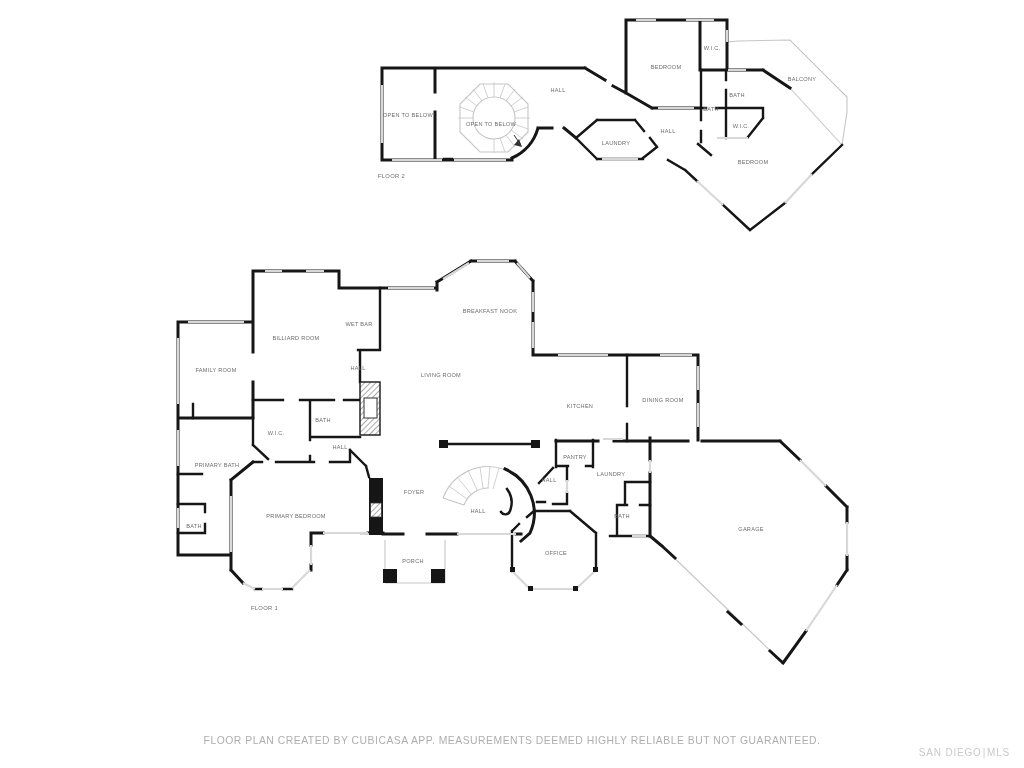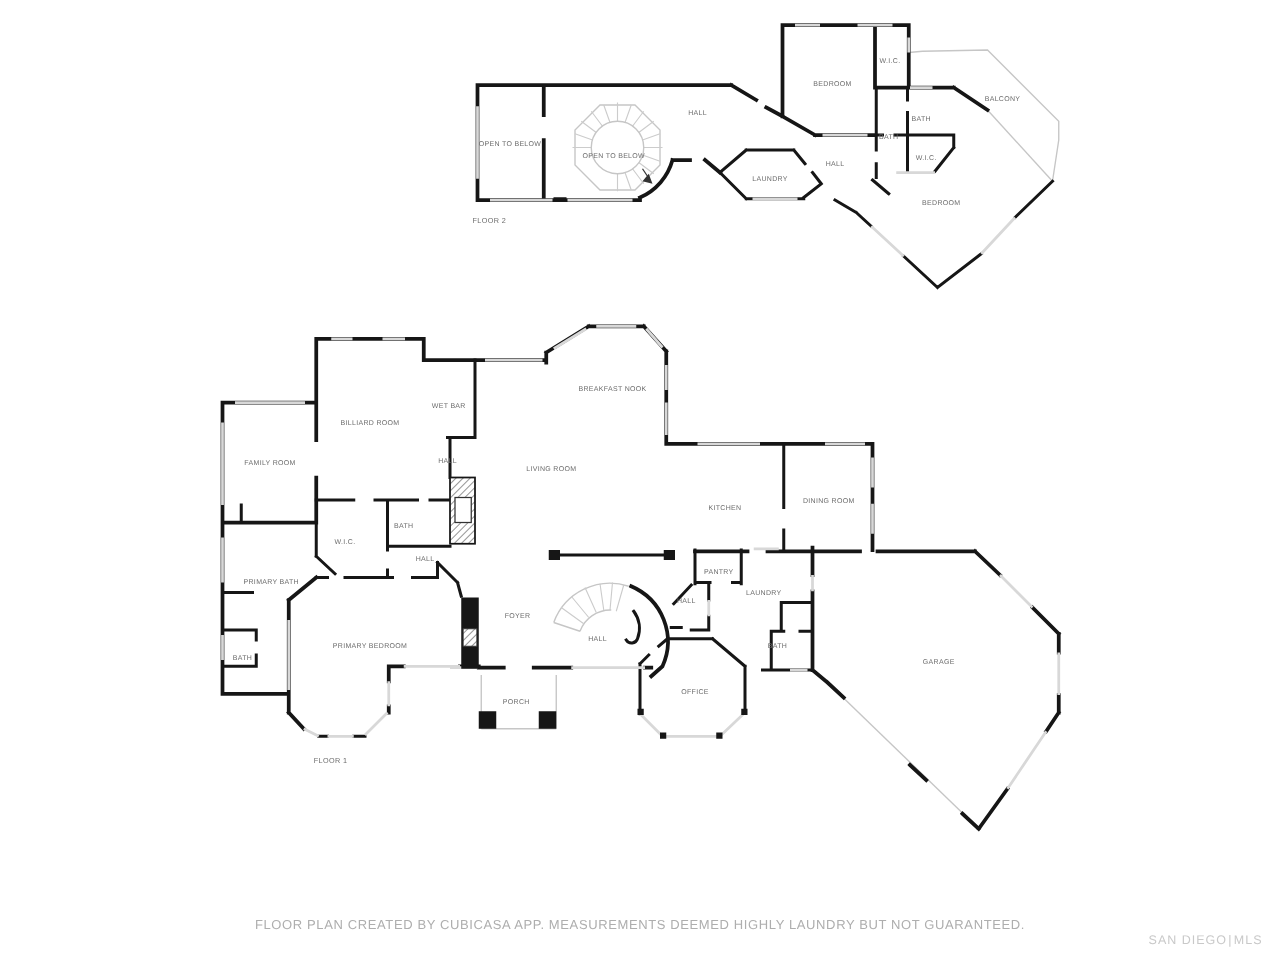--- a/index.html
+++ b/index.html
@@ -214,14 +214,14 @@
         <text x="194" y="528" class="room-label">BATH</text>
         <text x="296" y="518" class="room-label">PRIMARY BEDROOM</text>
         <text x="751" y="531" class="room-label">GARAGE</text>
         <text x="556" y="555" class="room-label">OFFICE</text>
         <text x="413" y="563" class="room-label">PORCH</text>
         <text x="251" y="610" class="floor-label">FLOOR 1</text>
       </g>
   </g>
 </svg>
 
-<div class="disclaimer">FLOOR PLAN CREATED BY CUBICASA APP. MEASUREMENTS DEEMED HIGHLY LAUNDRY BUT NOT GUARANTEED.</div>
+<div class="disclaimer">FLOOR PLAN CREATED BY CUBICASA APP. MEASUREMENTS DEEMED HIGHLY RELIABLE BUT NOT GUARANTEED.</div>
 <div class="watermark"><span>SAN DIEGO</span><span class="bar">|</span><span>MLS</span></div>
 
 </body></html>

